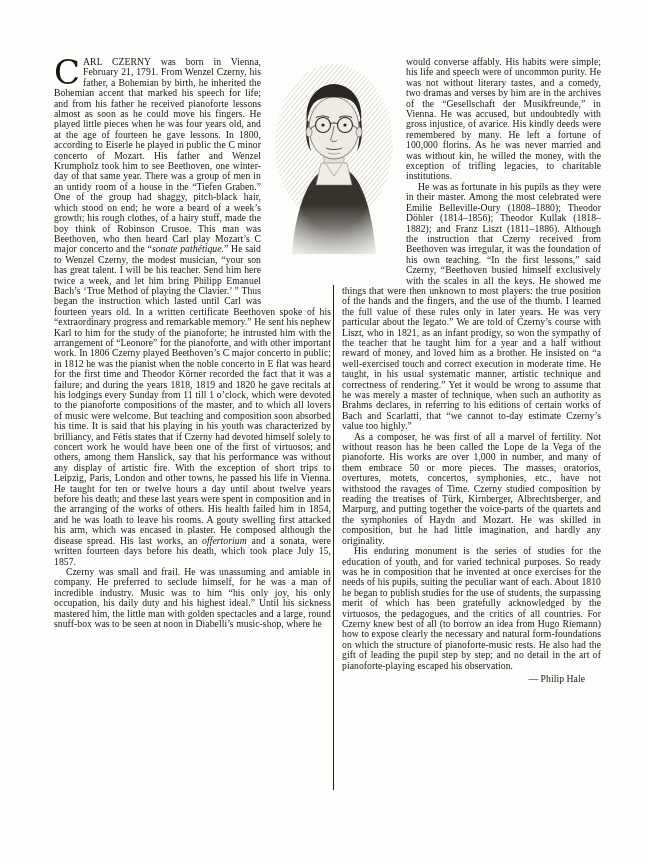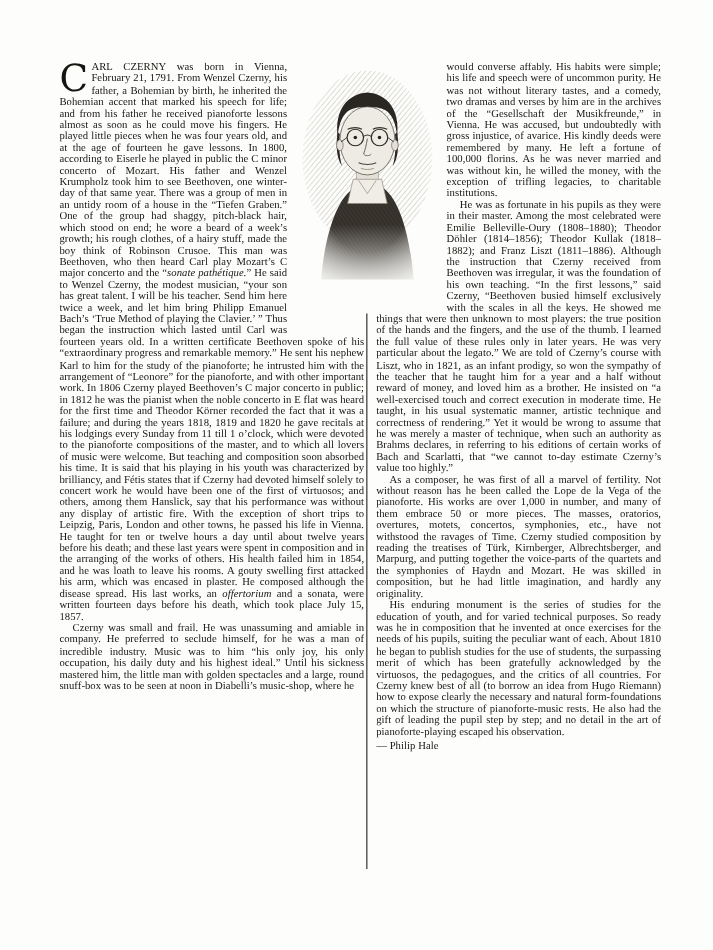--- a/index.html
+++ b/index.html
@@ -30,21 +30,21 @@
   p { margin: 0; text-indent: 12px; }
   p.first { text-indent: 0; }
   .dropcap {
     float: left;
     font-family: "DejaVu Serif", serif;
     font-size: 34px;
     line-height: 28px;
     padding: 1px 3px 0 0;
   }
   .italic { font-style: italic; }
-  .byline { text-indent: 0; padding-right: 16px; margin-top: 3px; }
+  .byline { text-align: right; text-indent: 0; padding-right: 16px; margin-top: 3px; }
   .divider {
     position: absolute;
     left: 333px;
     top: 285px;
     width: 1px;
     height: 505px;
     background: #21201d;
   }
   .portrait { position: absolute; left: 266px; top: 56px; width: 136px; height: 228px; }
   .portrait svg { display: block; }

